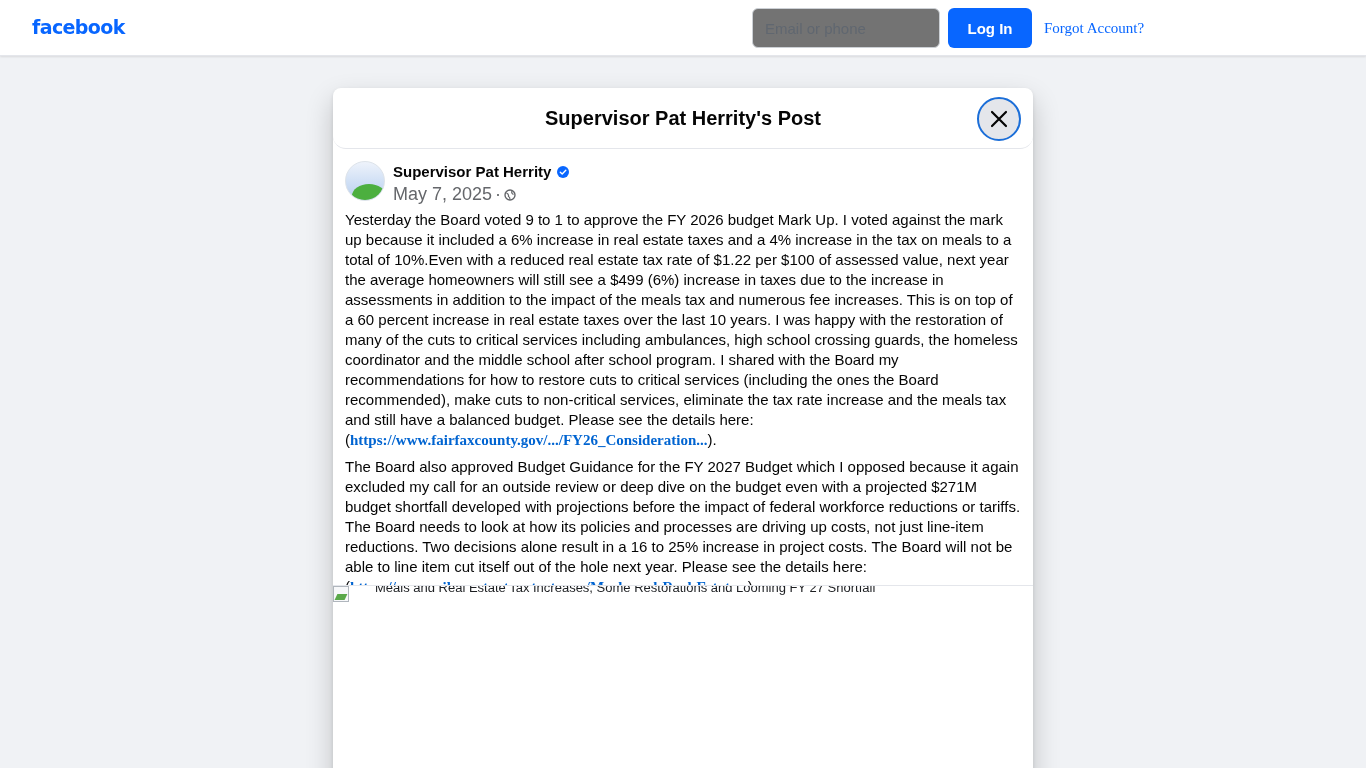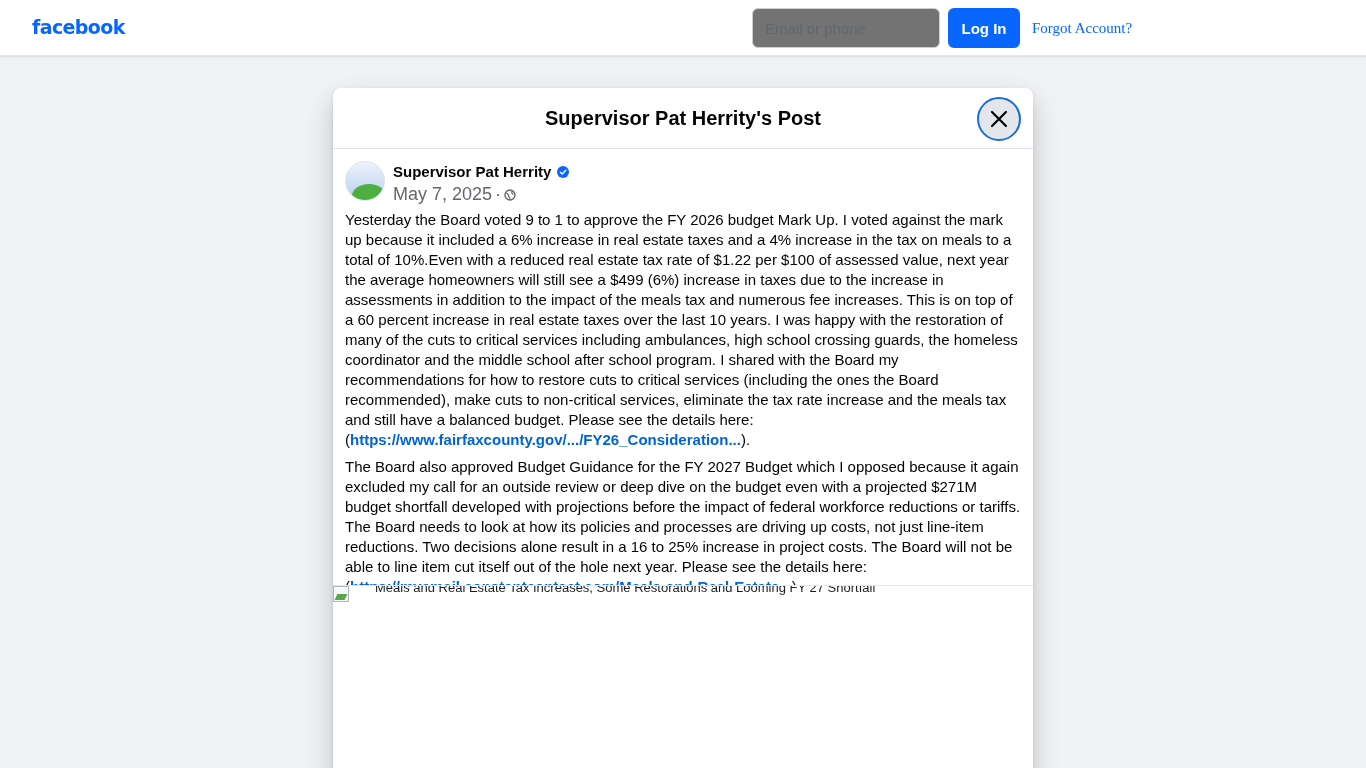--- a/index.html
+++ b/index.html
@@ -31,21 +31,21 @@
       background: #737373;
       font-family: "Liberation Sans", sans-serif;
       font-size: 15px; color: #1c1e21;
       padding: 0 12px;
       outline: none;
     }
     .field::placeholder { color: #606770; }
     .field + .field { margin-left: 8px; }
     .login-btn {
       margin-left: 8px;
-      height: 40px; width: 72px;
+      height: 40px; width: 84px;
       background: #0866ff; color: #fff;
       border: none; border-radius: 6px;
       font-family: "Liberation Sans", sans-serif;
       font-weight: bold; font-size: 15px;
       cursor: pointer;
     }
     .forgot {
       margin-left: 12px;
       font-size: 15px; color: #0866ff;
       text-decoration: none;
@@ -55,21 +55,21 @@
     .modal {
       position: absolute; left: 333px; top: 88px; width: 700px; height: 700px;
       background: #ffffff;
       border-radius: 8px 8px 0 0;
       box-shadow: 0 12px 28px rgba(0,0,0,0.2), 0 2px 4px rgba(0,0,0,0.1);
       overflow: hidden;
     }
     .modal-header {
       height: 61px; position: relative;
       border-bottom: 1px solid #e4e6eb;
-      display: flex; align-items: center; justify-content: center;
+      display: flex; align-items: center; justify-content: center; border-radius: 13px;
     }
     .modal-title {
       font-size: 20px; font-weight: bold; color: #050505;
     }
     .close-btn {
       position: absolute; right: 12px; top: 9px;
       width: 44px; height: 44px;
       border-radius: 50%;
       background: #e4e6eb;
       border: 2px solid #1b6ed8;
@@ -103,21 +103,21 @@
       font-size: 18px; color: #65676b;
       display: flex; align-items: center;
     }
     .meta .dot { margin: 0 3px; }
     .globe { width: 12px; height: 12px; }
     .post-body {
       padding: 4px 12px 0 12px;
       font-size: 15px; line-height: 20px; color: #050505;
     }
     .post-body p { margin-bottom: 7px; }
-    .post-body a { color: #0064d1; font-weight: bold; text-decoration: none; }
+    .post-body a { color: #0064d1; font-weight: bold; text-decoration: none; font-family: Liberation Serif, serif; }
     .attachment {
       position: absolute; left: 0; top: 497px; width: 700px; height: 220px;
       border-top: 1px solid #e4e6eb;
       background: #ffffff;
     }
     .broken-img {
       position: absolute; left: 0; top: 0;
       display: flex; align-items: flex-start;
       height: 16px; overflow: hidden; gap: 24px;
     }

